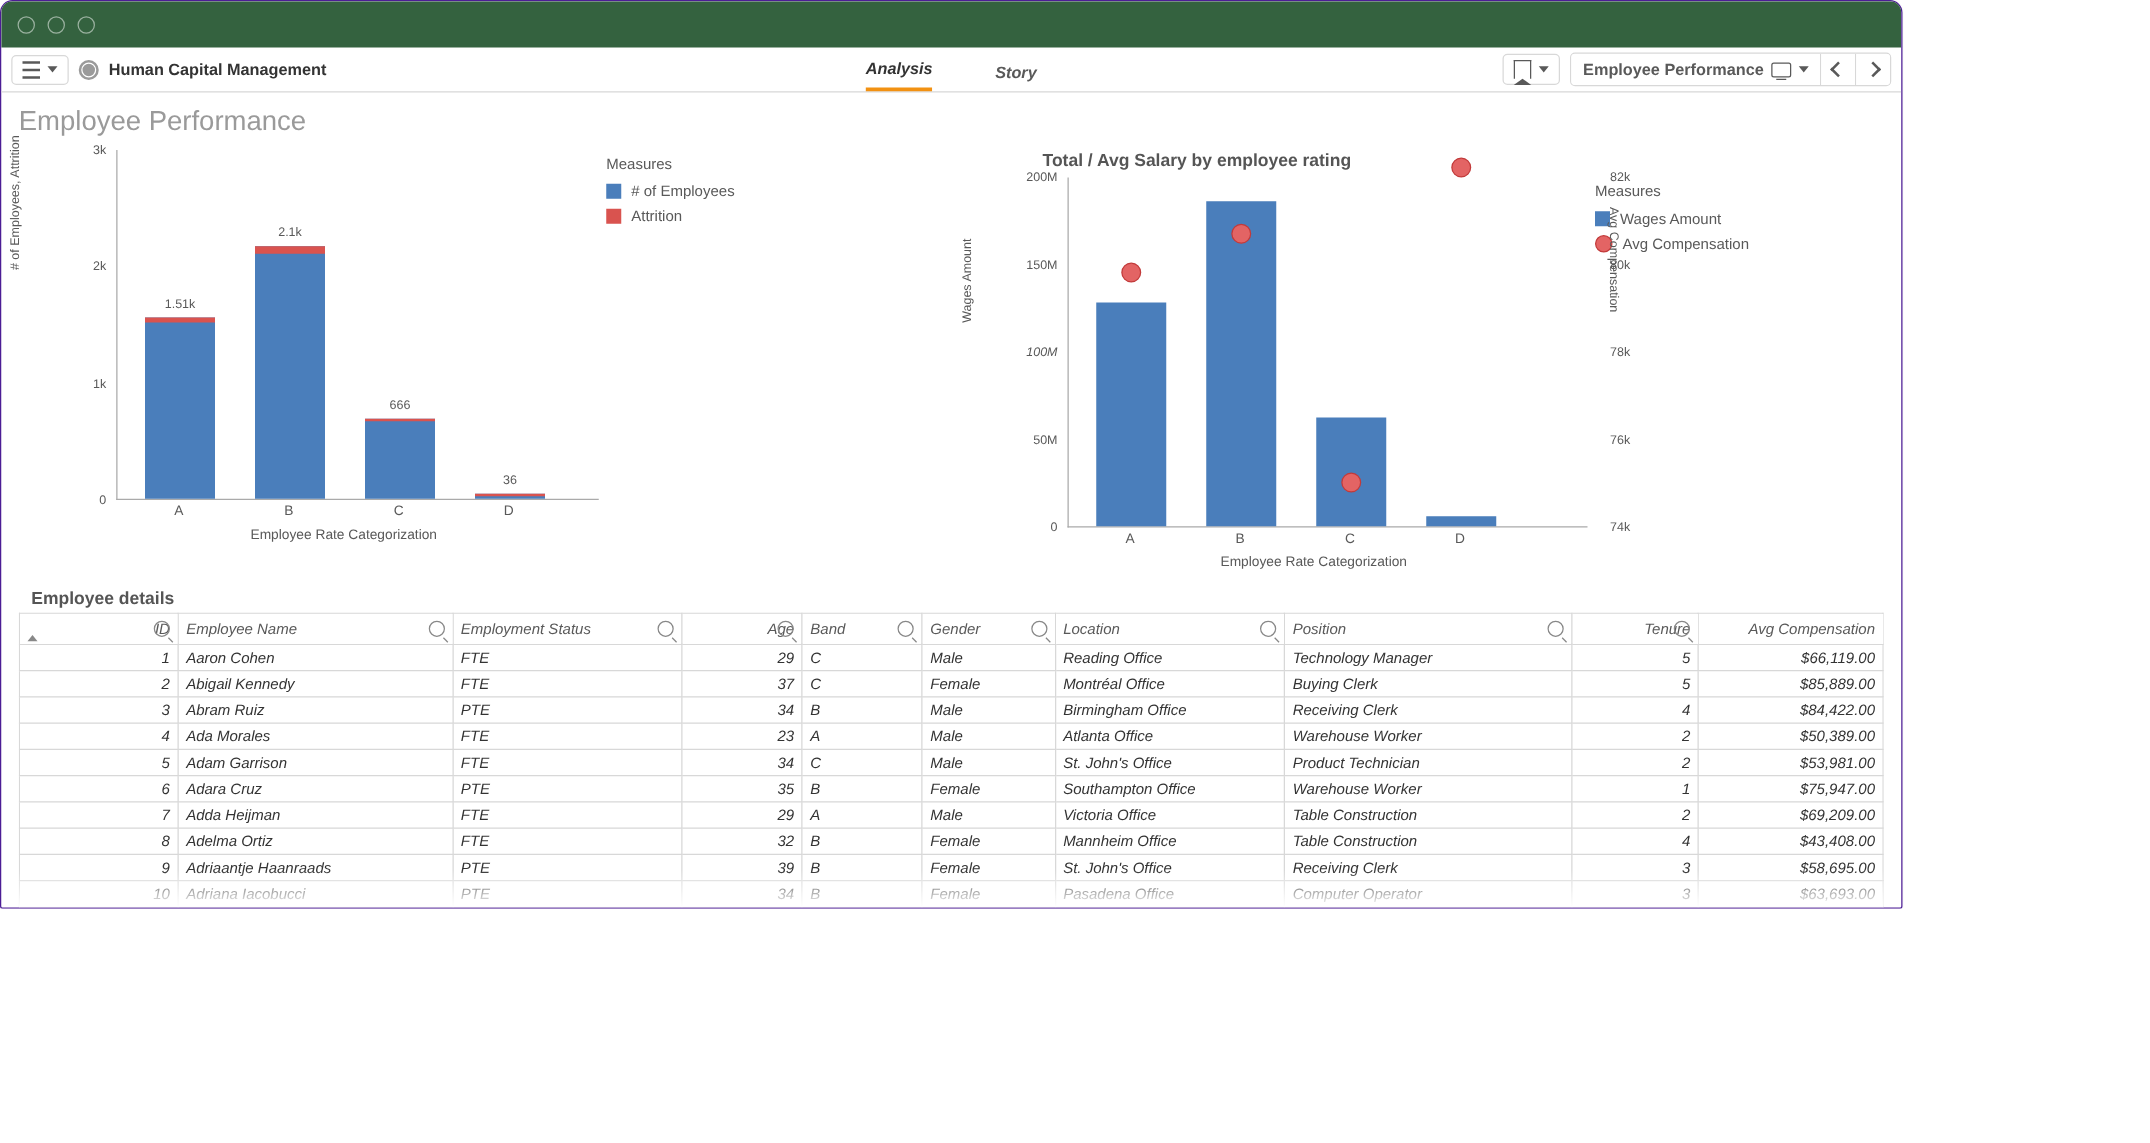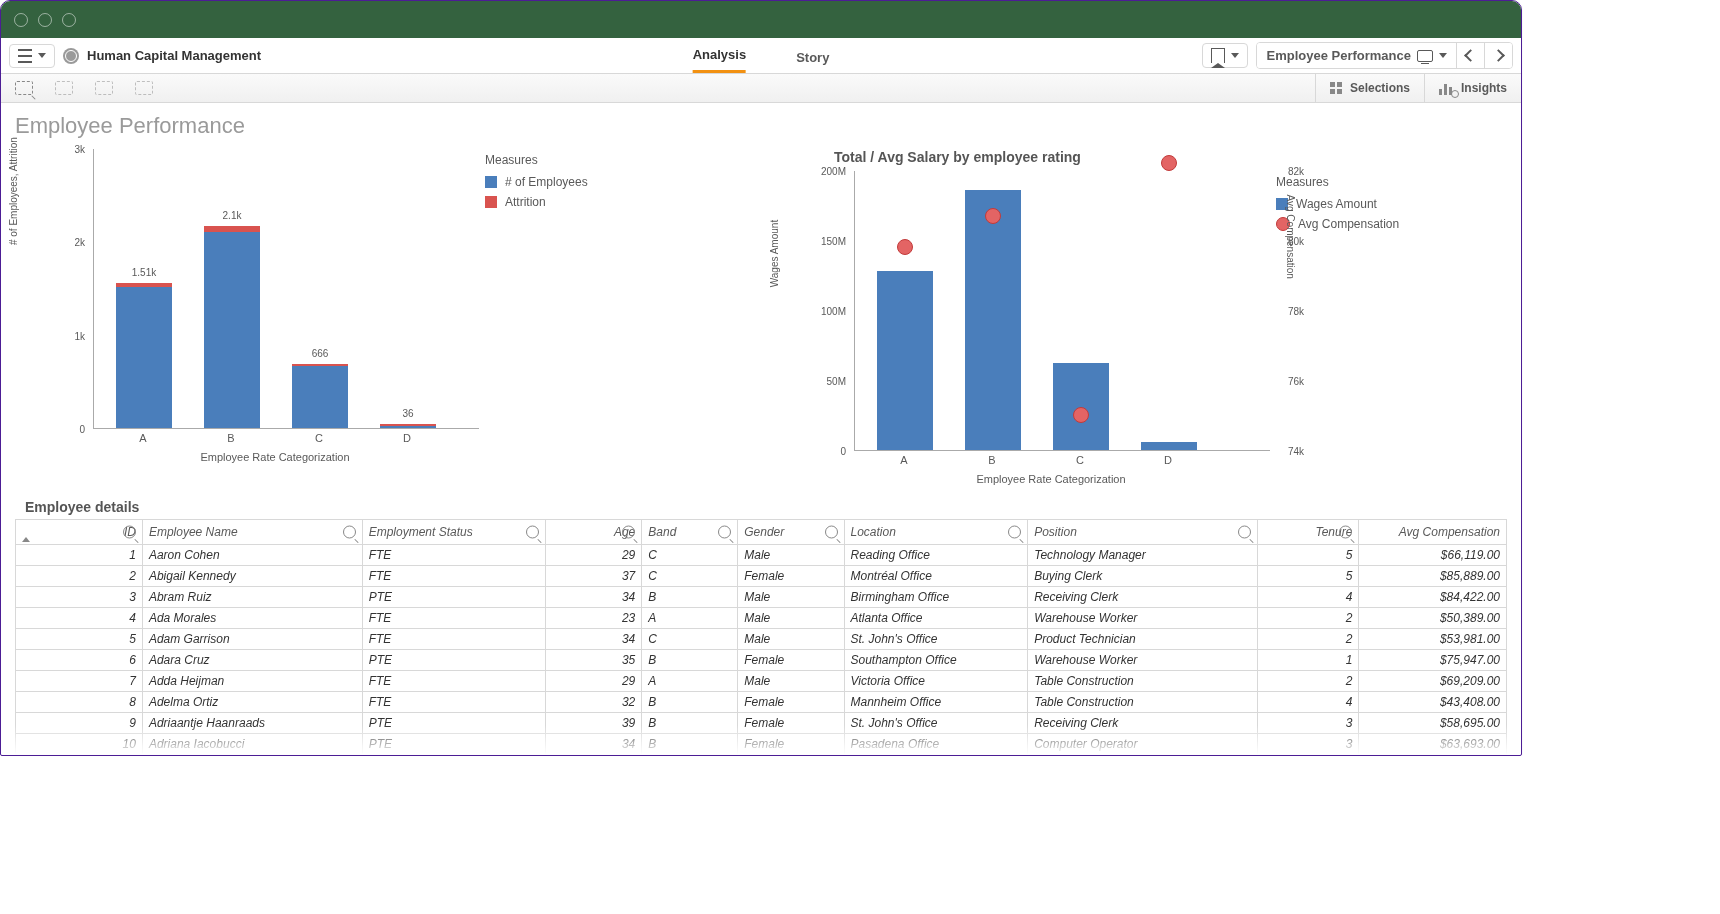--- a/index.html
+++ b/index.html
@@ -20,21 +20,21 @@
   
   .toolbar{display:flex;align-items:center;height:35px;border-bottom:1px solid var(--grey-border);font-size:13px;color:var(--grey-text);}
   .tool-left{display:flex;align-items:center;padding-left:8px;gap:8px;}
   .btn{border:1px solid var(--grey-border);border-radius:4px;background:#fff;padding:4px 8px;display:flex;align-items:center;gap:6px;cursor:pointer;}
   .hamburger{display:inline-block;width:14px;height:10px;border-top:2px solid #595959;border-bottom:2px solid #595959;position:relative;}
   .hamburger::after{content:"";position:absolute;left:0;right:0;top:4px;border-top:2px solid #595959;}
   .caret{display:inline-block;border-left:4px solid transparent;border-right:4px solid transparent;border-top:5px solid #595959;}
   .globe{width:16px;height:16px;border-radius:50%;background:#9a9a9a;display:inline-block;position:relative;}
   .globe::after{content:"";position:absolute;inset:2px;border-radius:50%;border:1px solid #fff;}
   .app-title{font-weight:700;color:#333;}
-  .tool-center{display:flex;align-items:flex-end;height:100%;gap:50px;position:absolute;left:50%;transform:translateX(-50%);}
+  .tool-center{display:flex;align-items:flex-end;height:100%;gap:50px;position:absolute;left:50%;transform:translateX(-50%);font-style:italic;}
   .tab{padding-bottom:8px;font-weight:700;cursor:pointer;}
   .tab.active{color:#333;border-bottom:3px solid var(--accent);}
   .tool-right{margin-left:auto;display:flex;align-items:center;gap:8px;padding-right:8px;}
   .bookmark{width:12px;height:14px;border:1.5px solid #595959;border-bottom:none;position:relative;}
   .bookmark::after{content:"";position:absolute;bottom:-5px;left:-1.5px;border-left:7.5px solid transparent;border-right:7.5px solid transparent;border-top:5px solid #595959;transform:scaleY(-1);}
   .seg{display:flex;border:1px solid var(--grey-border);border-radius:4px;overflow:hidden;}
   .seg .cell{padding:5px 9px;display:flex;align-items:center;gap:6px;border-right:1px solid var(--grey-border);cursor:pointer;background:#fff;}
   .seg .cell:last-child{border-right:none;}
   .chev{display:inline-block;border-top:2px solid #595959;border-right:2px solid #595959;width:7px;height:7px;}
   .chev.left{transform:rotate(-135deg);} .chev.right{transform:rotate(45deg);}
@@ -135,42 +135,20 @@
         <div class="cell">
             <span class="chev left"></span>
           </div>
         <div class="cell">
             <span class="chev right"></span>
           </div>
       </div>
     </div>
   </div>
 
-  <div class="selbar">
-    <div class="icons">
-      <span class="sq-ico search"></span>
-      <span class="sq-ico" style="opacity:.5"></span>
-      <span class="sq-ico" style="opacity:.5"></span>
-      <span class="sq-ico" style="opacity:.5"></span>
-    </div>
-    <div class="right">
-      <div class="sbtn">
-        <span class="grid4"></span>
-        <span>Selections</span>
-      </div>
-      <div class="sbtn">
-        <span class="bars-ico">
-            <i></i>
-            <i></i>
-            <i></i>
-          </span>
-        <span>Insights</span>
-      </div>
-    </div>
-  </div>
 
   <div class="content">
     <div class="page-title">Employee Performance</div>
 
     <div class="charts">
 
       <div class="chart-block">
         <div class="chart-wrap">
           <div class="chart-left">
             <div class="chart-area" id="chartA">
@@ -225,21 +203,21 @@
       <div class="chart-block">
         <div class="chart-title">Total / Avg Salary by employee rating</div>
         <div class="chart-wrap">
           <div class="chart-left" style="width:500px">
             <div class="chart-area" id="chartB">
               <div class="axis-y-label">Wages Amount</div>
               <div class="axis-y2-label">Avg Compensation</div>
               <div class="y-ticks" id="ytB">
                   <div class="y-tick" style="bottom: -6px;">0</div>
                   <div class="y-tick" style="bottom: 64px;">50M</div>
-                  <div class="y-tick" style="bottom: 134px;">100M</div>
+                  <div class="y-tick" style="bottom: 134px; font-style: italic;">100M</div>
                   <div class="y-tick" style="bottom: 204px;">150M</div>
                   <div class="y-tick" style="bottom: 274px;">200M</div>
                 </div>
               <div class="y2-ticks" id="yt2B">
                   <div class="y2-tick" style="bottom: -6px;">74k</div>
                   <div class="y2-tick" style="bottom: 64px;">76k</div>
                   <div class="y2-tick" style="bottom: 134px;">78k</div>
                   <div class="y2-tick" style="bottom: 204px;">80k</div>
                   <div class="y2-tick" style="bottom: 274px;">82k</div>
                 </div>

